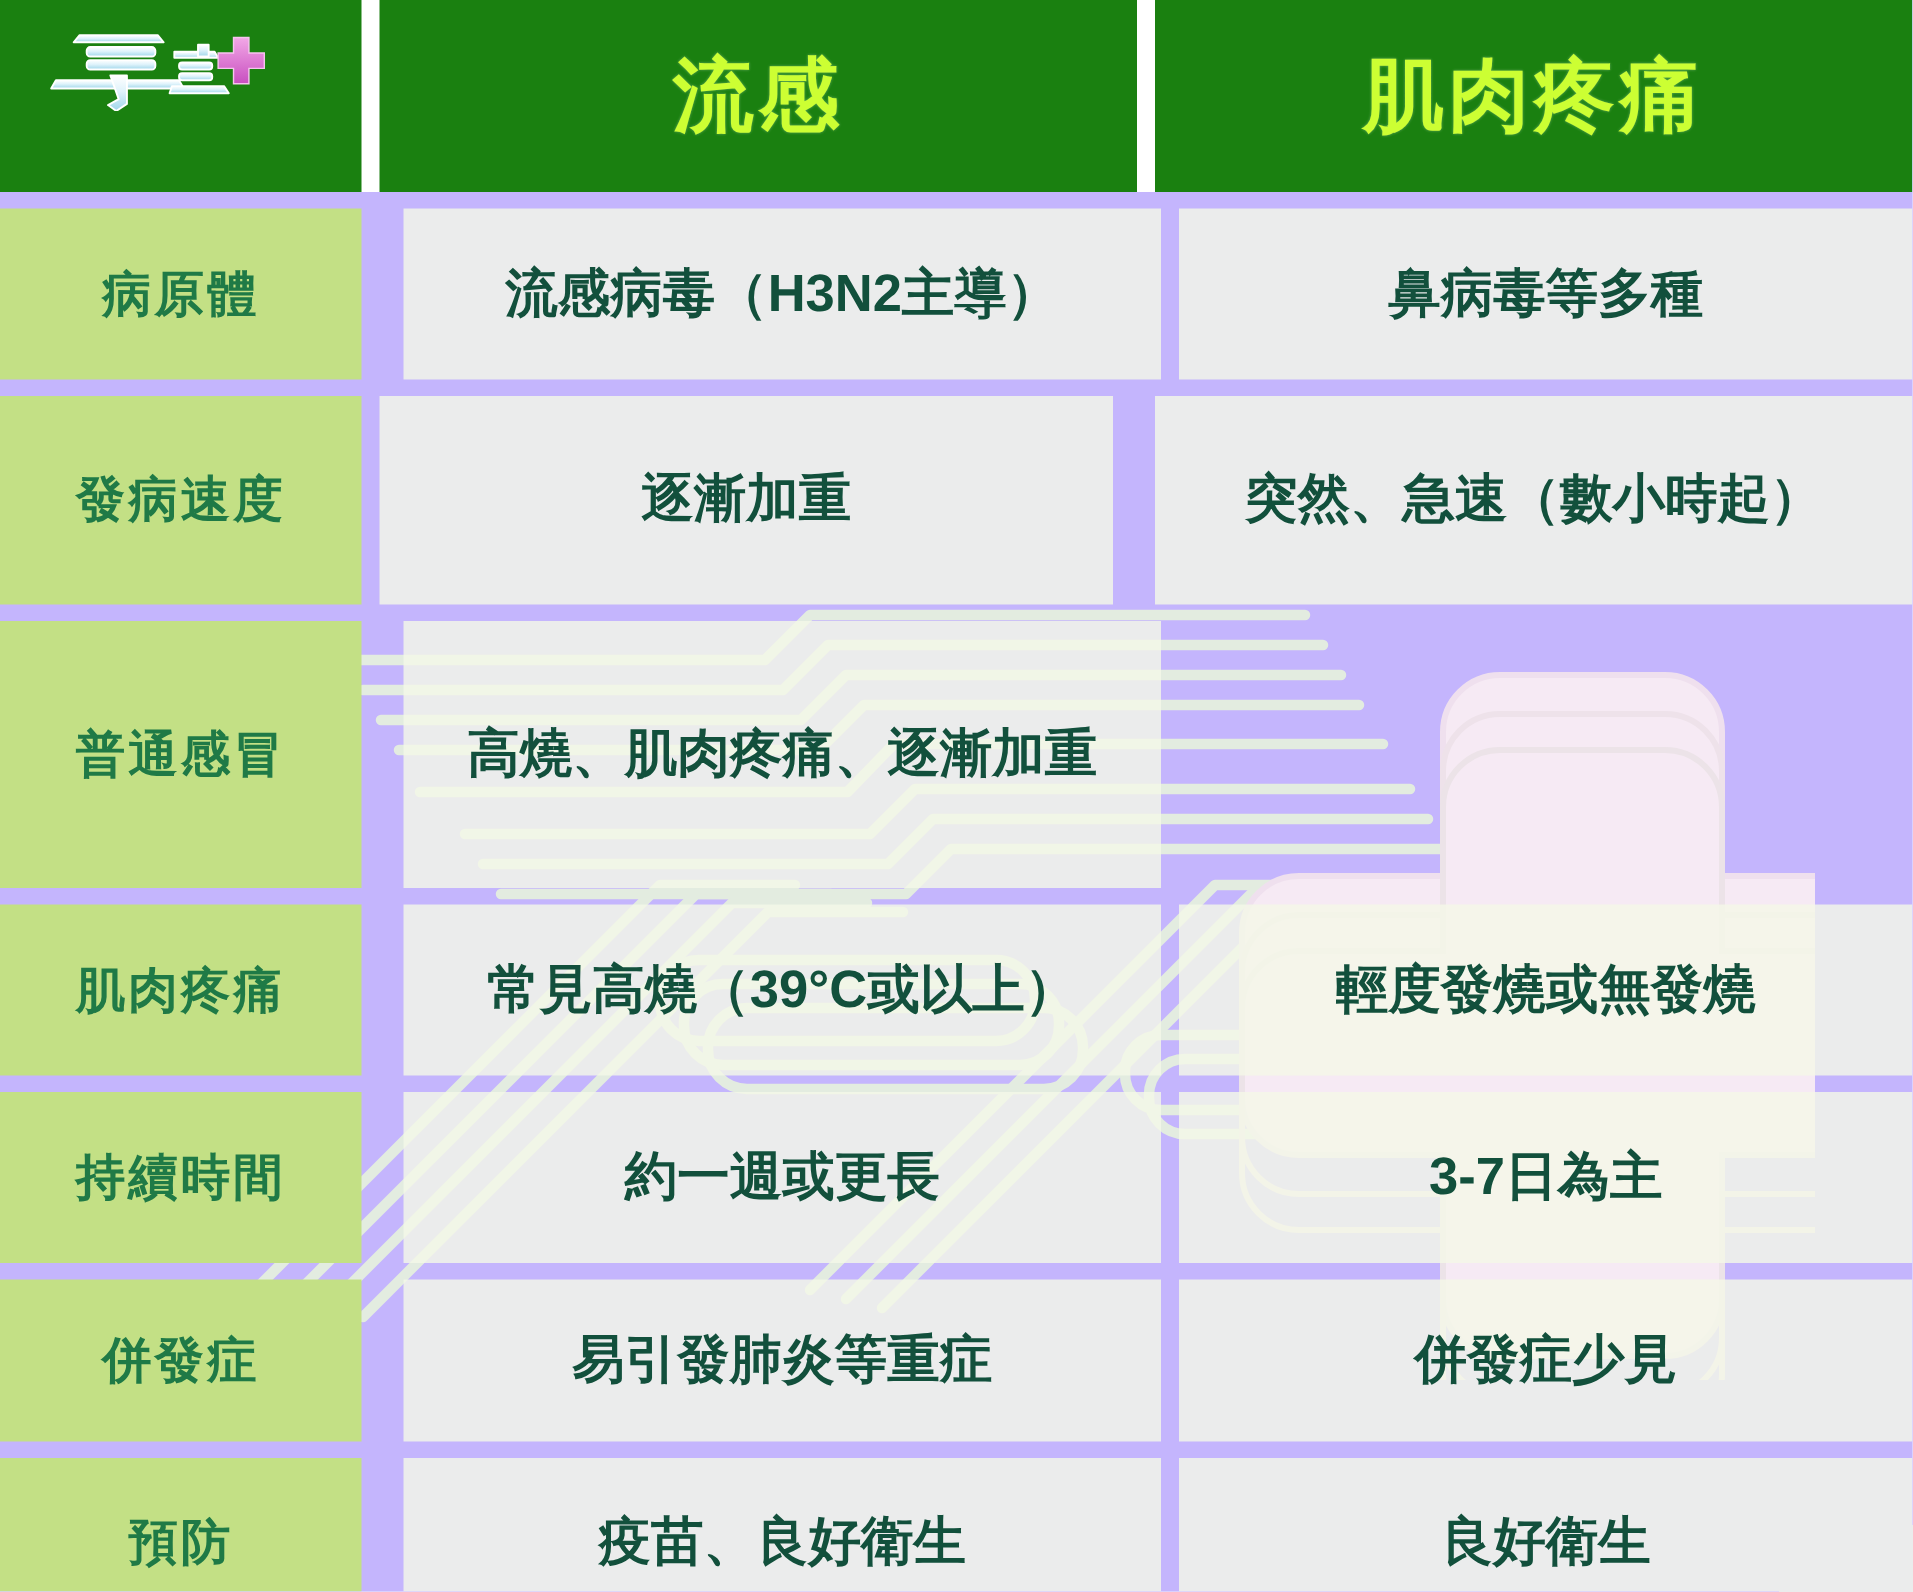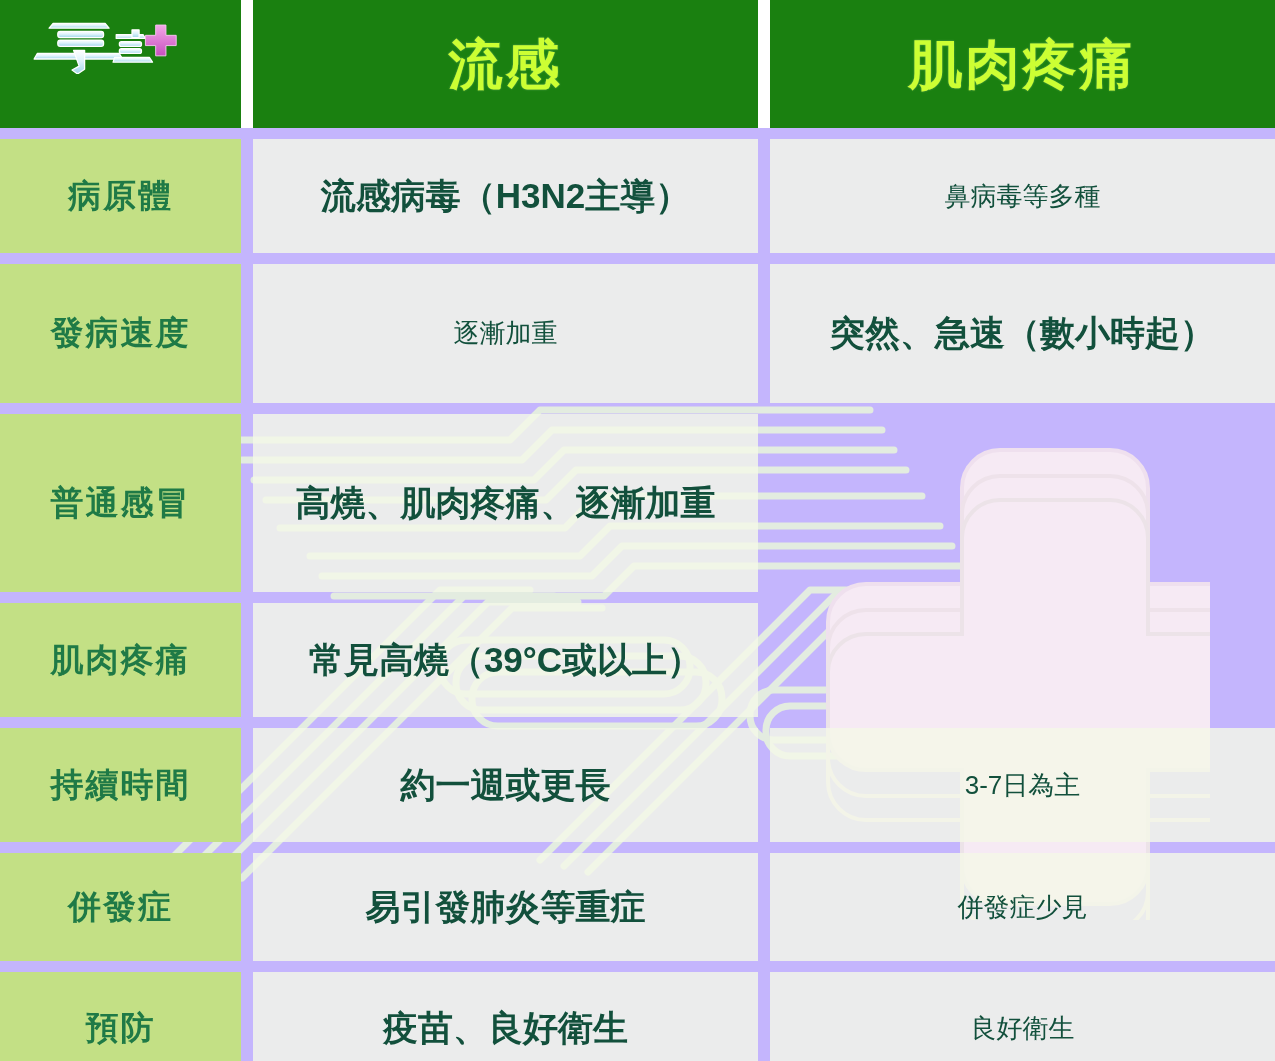--- a/index.html
+++ b/index.html
@@ -127,27 +127,28 @@
     letter-spacing: 2px;
   }
   .cell.col-flu {
     flex: 0 0 505px;
     background: rgba(244,248,232,0.82);
     color: #12503c;
     font-size: 35px;
     font-weight: bold;
     padding: 0 14px;
     line-height: 1.32;
+    margin-left: 16px;
   }
   .cell.col-cold {
     flex: 1 1 auto;
     background: rgba(244,248,232,0.82);
     color: #12503c;
-    font-size: 26px;
-    font-weight: normal;
+    font-size: 35px;
+    font-weight: bold;
     padding: 0 14px;
     line-height: 1.32;
   }
 </style>
 </head>
 <body>
 
 <div class="comparison-table">
 
   <div class="watermark-layer">
@@ -257,20 +258,21 @@
     </div>
 
     <div class="table-row r2">
       <div class="cell col-label">普通感冒</div>
       <div class="cell col-flu">高燒、肌肉疼痛、逐漸加重</div>
     </div>
 
     <div class="table-row r3">
       <div class="cell col-label">肌肉疼痛</div>
       <div class="cell col-flu">常見高燒（39°C或以上）</div>
+      <div class="cell col-cold">輕度發燒或無發燒</div>
     </div>
 
     <div class="table-row r4">
       <div class="cell col-label">持續時間</div>
       <div class="cell col-flu">約一週或更長</div>
       <div class="cell col-cold">3-7日為主</div>
     </div>
 
     <div class="table-row r5">
       <div class="cell col-label">併發症</div>

